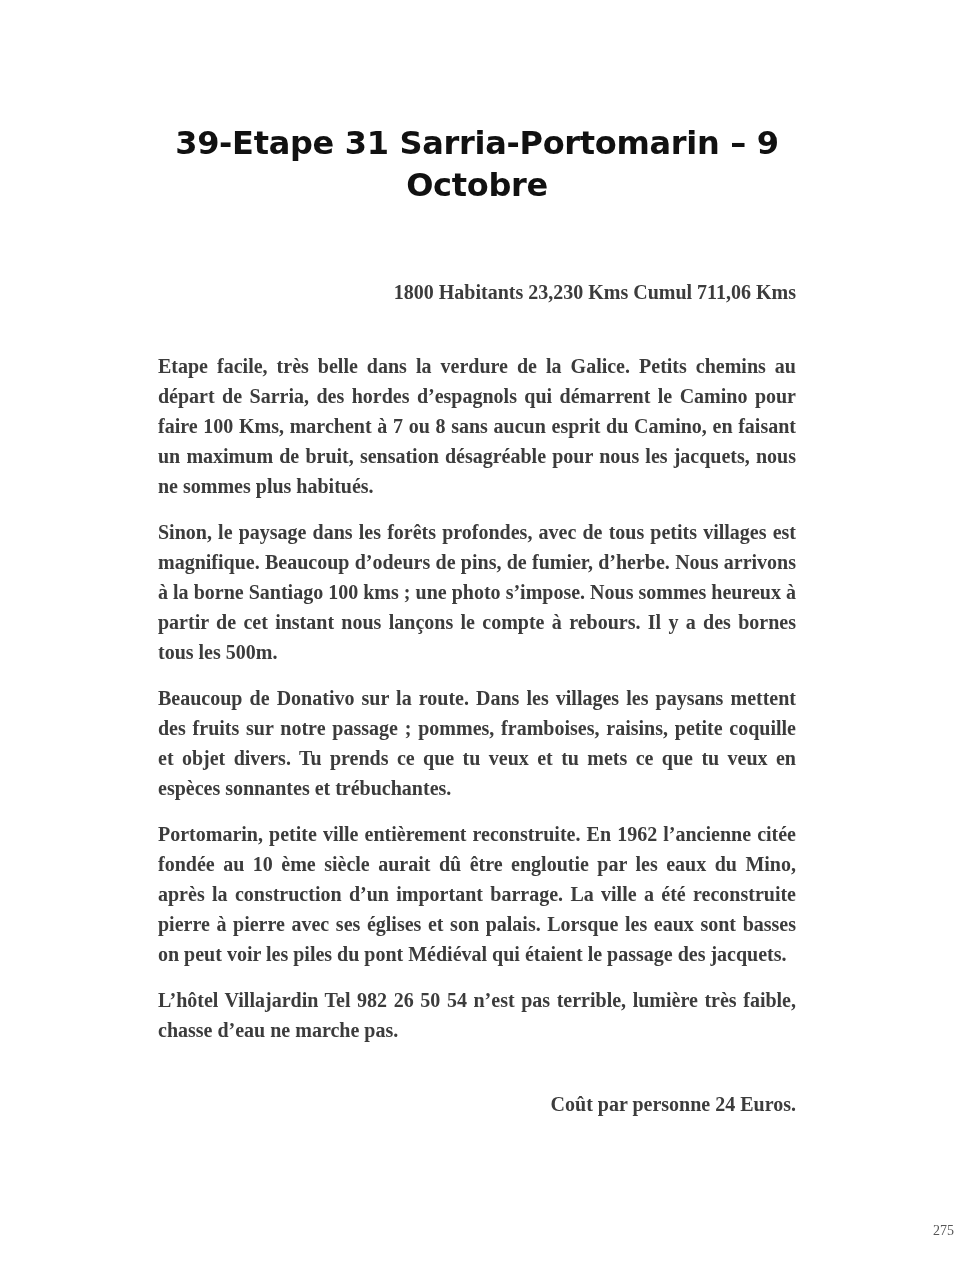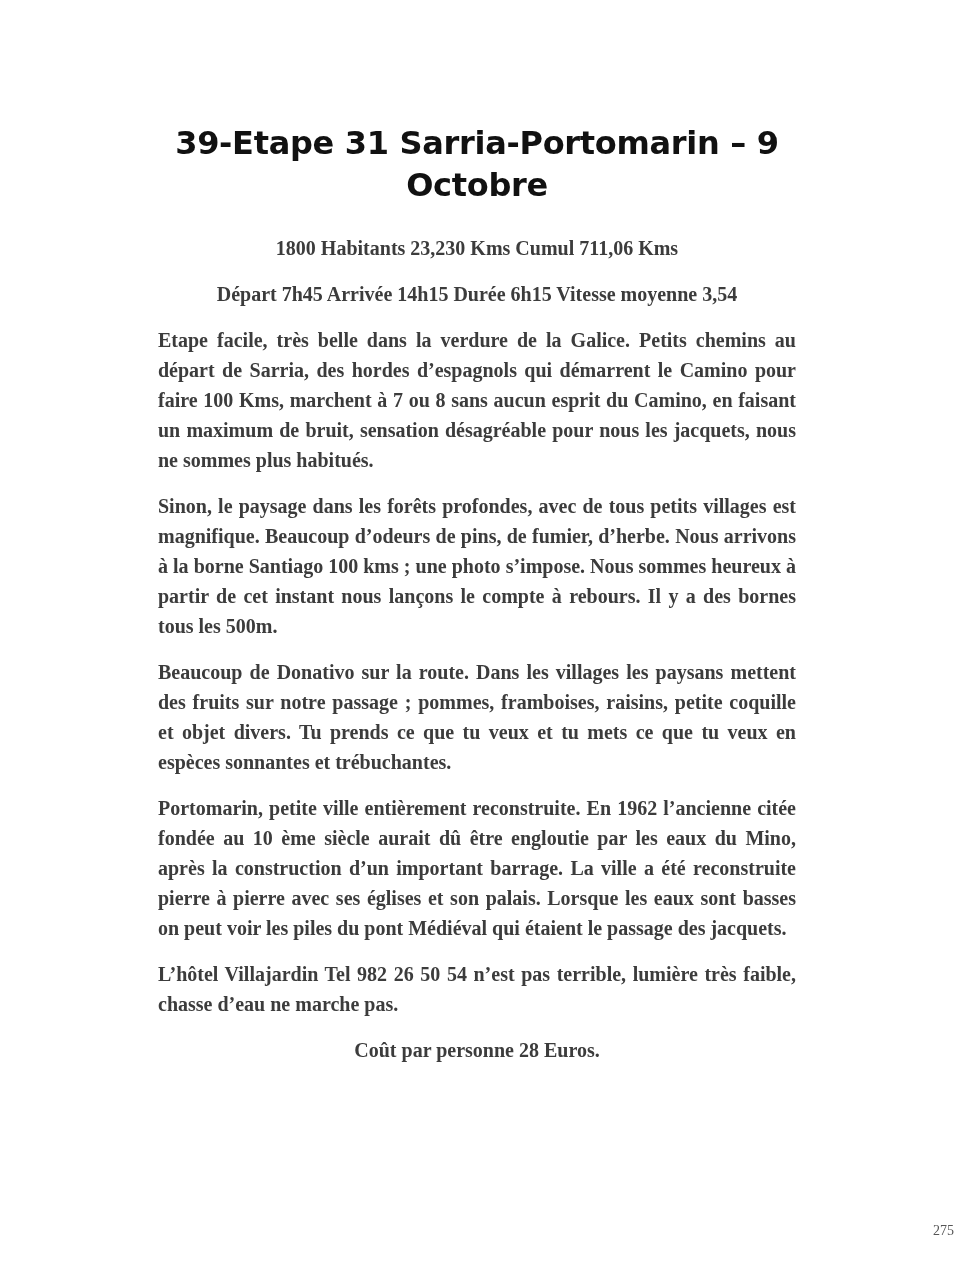--- a/index.html
+++ b/index.html
@@ -42,21 +42,21 @@
       font-family: "Liberation Serif", serif;
       font-weight: bold;
       font-size: 20px;
       line-height: 30px;
       color: #3c3c3c;
     }
     .para {
       margin: 0 0 16px 0;
       text-align: justify;
     }
-    .para.left { text-align: center; }
+    .para.left { text-align: right; margin-top: 44px; }
     .line { display: block; }
     .page-number {
       position: absolute;
       left: 0;
       width: 954px;
       top: 1223px;
       text-align: right;
       font-family: "Liberation Serif", serif;
       font-size: 14px;
       color: #555555;
@@ -66,24 +66,23 @@
 <body>
 
 <div class="page">
   <div class="title">39-Etape 31  Sarria-Portomarin  – 9 Octobre</div>
 
   <div class="body-text">
     <p class="para left">
       <span class="line">1800 Habitants  23,230 Kms  Cumul  711,06 Kms</span>
     </p>
     <p class="para left">
-      <span class="line">Départ 7h45  Arrivée 14h15  Durée 6h15  Vitesse moyenne 3,54</span>
     </p>
     <p class="para">Etape facile, très belle dans la verdure de la Galice. Petits chemins au départ de Sarria, des hordes d’espagnols qui démarrent le Camino pour faire 100 Kms, marchent à 7 ou 8 sans aucun esprit du Camino, en faisant un maximum de bruit, sensation désagréable pour nous les jacquets, nous ne sommes plus habitués.</p>
     <p class="para">Sinon, le paysage dans les forêts profondes, avec de tous petits villages est magnifique. Beaucoup d’odeurs  de pins, de fumier, d’herbe. Nous arrivons à la borne Santiago 100 kms ; une photo s’impose. Nous sommes heureux à partir de cet instant nous lançons le compte à rebours.  Il y a des bornes tous les 500m.</p>
     <p class="para">Beaucoup de Donativo sur la route. Dans les villages les paysans mettent des fruits sur notre passage ;  pommes, framboises,  raisins, petite coquille et objet divers. Tu prends ce que tu veux et tu mets ce que tu veux en espèces sonnantes et trébuchantes.</p>
     <p class="para">Portomarin, petite ville entièrement reconstruite. En 1962 l’ancienne citée fondée au 10 ème siècle aurait dû  être engloutie par les eaux du Mino, après la construction d’un important barrage. La ville a été reconstruite pierre à pierre avec ses églises et son palais. Lorsque les eaux sont basses on peut voir les piles du pont Médiéval qui étaient le passage des jacquets.</p>
     <p class="para">L’hôtel Villajardin   Tel  982  26  50  54   n’est  pas  terrible, lumière très faible, chasse d’eau ne marche pas.</p>
-    <p class="para left">Coût par personne  28 Euros.</p>
+    <p class="para left">Coût par personne  24 Euros.</p>
   </div>
 
   <div class="page-number">275</div>
 </div>
 
 </body></html>

